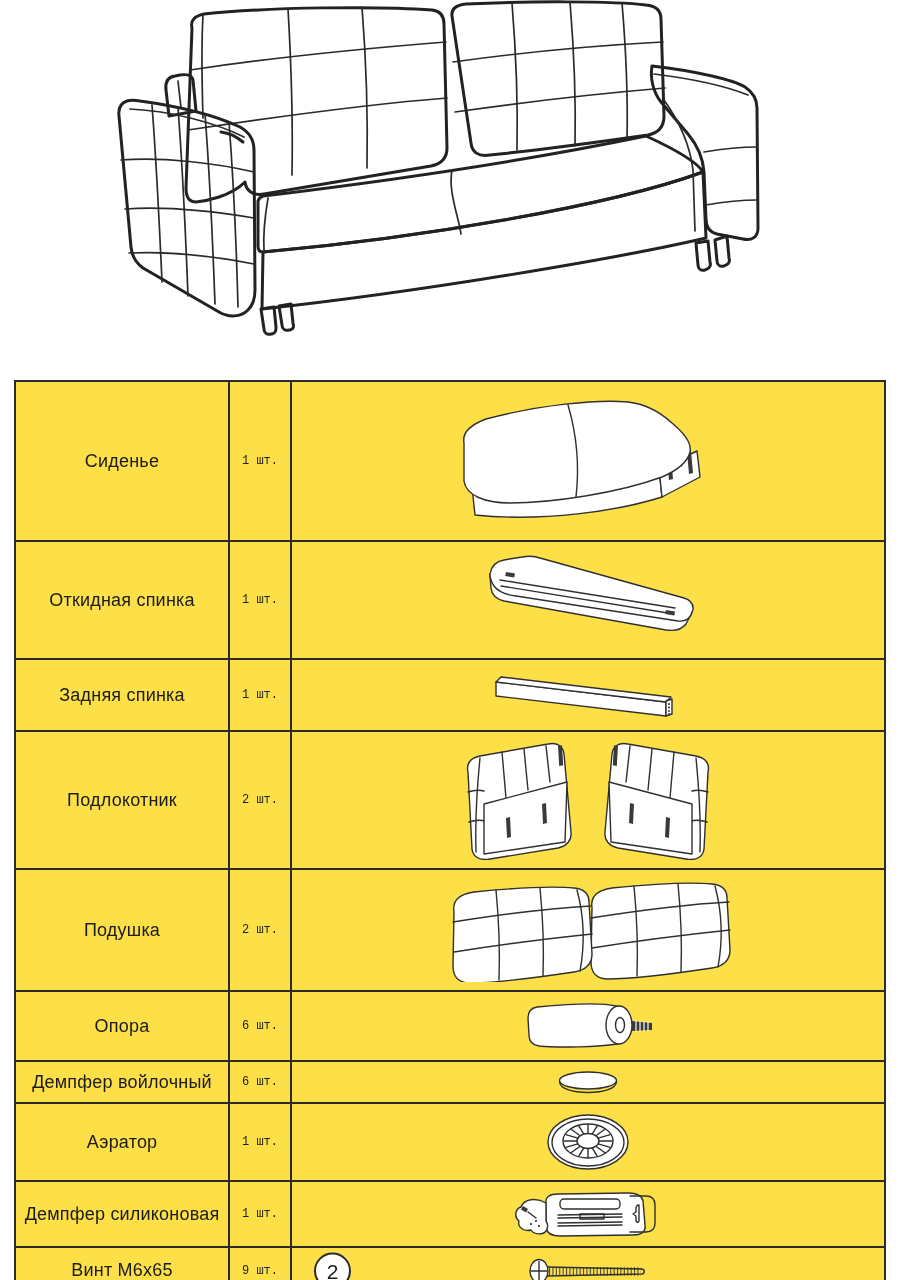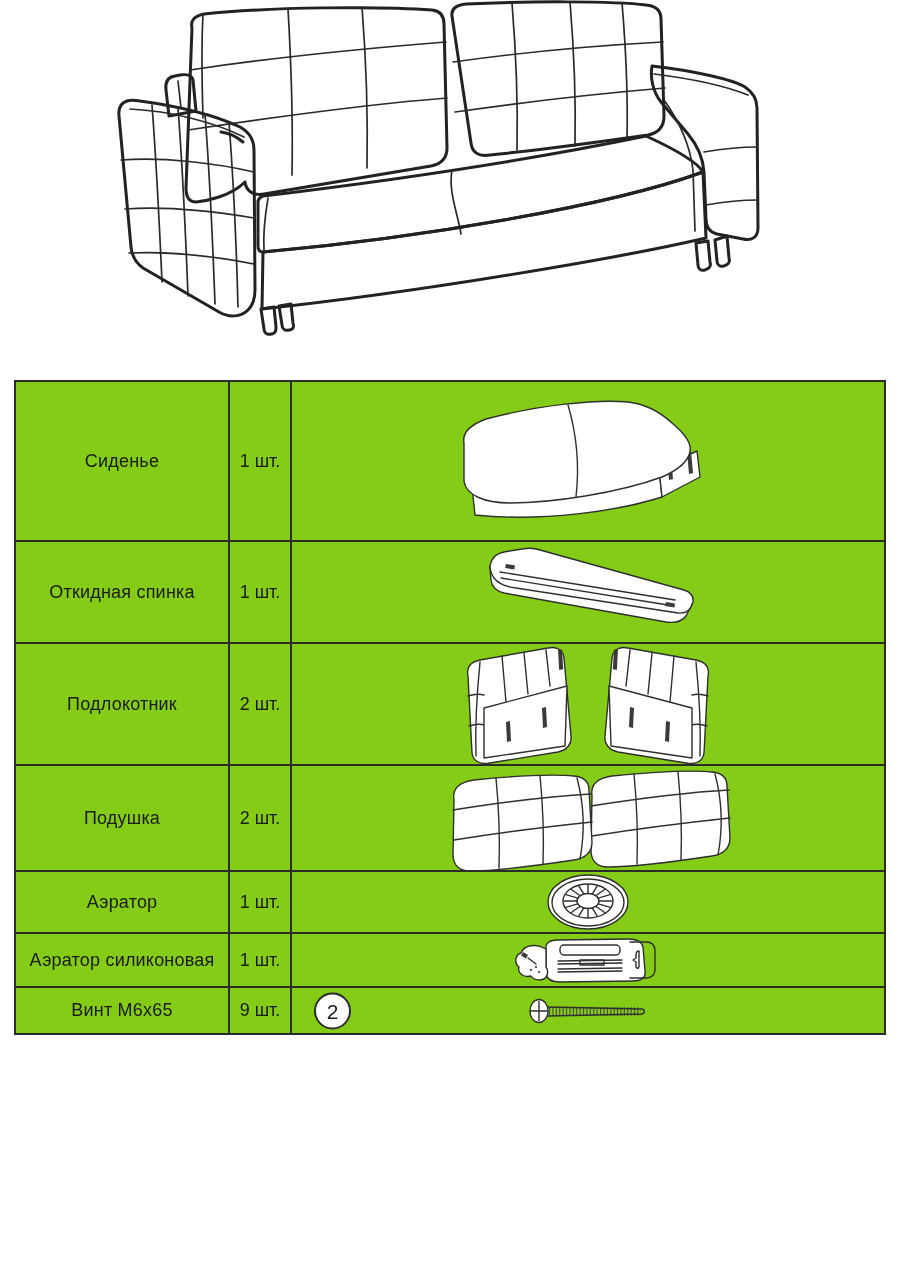--- a/index.html
+++ b/index.html
@@ -7,25 +7,25 @@
     width:900px;height:1280px;position:relative;overflow:hidden;
     font-family:"Liberation Sans","DejaVu Sans",sans-serif;color:#1b1b1b;
     -webkit-font-smoothing:antialiased;
   }
   .hero{position:absolute;left:100px;top:0;width:690px;height:356px;}
   table.parts{
     position:absolute;left:14px;top:380px;width:872px;
     border-collapse:collapse;table-layout:fixed;
   }
   table.parts td{
-    border:2px solid #2b2b2b;padding:0;vertical-align:middle;
-    background:#84cc16;
+    border:2px solid #2b2b2b;padding:8px;vertical-align:middle;
+    background:#fde047;
   }
   td.name{ text-align:center;font-size:18px;letter-spacing:.2px; }
-  td.qty{ text-align:center;font-size:18px; }
+  td.qty{ text-align:center;font-size:12px;font-family:Liberation Mono, monospace; }
   td.img{ position:relative;text-align:center; }
   td.img svg{ display:inline-block;vertical-align:middle; }
   .badge{
     position:absolute;left:22px;top:50%;transform:translateY(-50%);
     width:33px;height:33px;border:2px solid #2b2b2b;border-radius:50%;
     display:flex;align-items:center;justify-content:center;
     font-size:21px;line-height:1;background:#fff;
   }
   .ln{fill:none;stroke:#222;stroke-width:3;stroke-linecap:round;stroke-linejoin:round;}
   .q{fill:none;stroke:#2a2a2a;stroke-width:1.7;stroke-linecap:round;stroke-linejoin:round;}
@@ -119,20 +119,35 @@
         <path class="pw" d="M20 26 L21 38 Q22 48 34 51 L196 80 Q210 82 216 74 L222 62 L20 24 Z"></path>
         <path class="pw" d="M20 24 Q22 12 34 10 L52 7 Q62 5 70 8 L214 48 Q224 51 223 60 L222 62 Q220 72 208 71 L46 46 Q30 44 24 36 Q20 30 20 24 Z"></path>
         <path class="p" d="M30 30 L205 58"></path>
         <path class="p" d="M31 36 L204 64"></path>
         <path class="dk" d="M36 22 l9 1.5 l-0.8 4 l-9 -1.5 Z"></path>
         <path class="dk" d="M196 60 l9 1.5 l-0.8 4 l-9 -1.5 Z"></path>
       </svg>
     </td>
   </tr>
 
+  <tr style="height:67px">
+    <td class="name">Задняя спинка</td>
+    <td class="qty">1 шт.</td>
+    <td class="img">
+      <svg width="200" height="54" viewBox="0 0 200 54">
+        <path class="pw" d="M8 14 L178 34 L178 48 L8 28 Z"></path>
+        <path class="pw" d="M8 14 L13 9 L183 29 L178 34 Z"></path>
+        <path class="pw" d="M178 33 L184 31 L184 46 L178 48 Z"></path>
+        <circle cx="181" cy="36" r="1" fill="#333"></circle>
+            <circle cx="181" cy="39.5" r="1" fill="#333"></circle>
+        <circle cx="181" cy="43" r="1" fill="#333"></circle>
+            <circle cx="181" cy="46" r="1" fill="#333"></circle>
+      </svg>
+    </td>
+  </tr>
 
   <tr style="height:112px">
     <td class="name">Подлокотник</td>
     <td class="qty">2 шт.</td>
     <td class="img">
       <svg width="268" height="120" viewBox="0 0 268 120">
         <g>
           <path class="pw" d="M14 32 C12 24 16 18 26 16 L94 4 C103 2 109 6 110 14 L117 92 C118 100 113 106 104 108 L36 119 C26 121 19 117 18 109 Z"></path>
           <path class="p" d="M26 18 C23 48 21 80 22 112"></path>
           <path class="p" d="M14 52 C20 50 26 50 30 51"></path>
@@ -180,38 +195,64 @@
           <path class="p" d="M52 4 C55 35 56 65 55 94"></path>
           <path class="p" d="M96 2 C99 32 100 62 99 90"></path>
           <path class="p" d="M9 36 C60 28 110 22 147 20"></path>
           <path class="p" d="M10 66 C60 58 110 52 148 48"></path>
           <path class="p" d="M133 4 C140 30 141 58 136 85"></path>
         </g>
       </svg>
     </td>
   </tr>
 
-
+  <tr style="height:60px">
+    <td class="name">Опора</td>
+    <td class="qty">6 шт.</td>
+    <td class="img">
+      <svg width="138" height="52" viewBox="0 0 138 52">
+        <path class="pw" d="M18 7 C60 3 85 3 97 6 C106 8 112 16 112 26 C112 36 107 43 98 44 C80 47 40 48 20 46 C13 45 10 41 10 35 L9 18 C9 12 12 8 18 7 Z"></path>
+        <ellipse class="pw" cx="100" cy="25" rx="13" ry="19"></ellipse>
+        <ellipse class="p" cx="101" cy="25" rx="4.5" ry="7.5"></ellipse>
+        <path class="dk" d="M113 21 L133 23 L133 30 L113 31 Z"></path>
+        <line x1="117" y1="20.5" x2="117" y2="31.5" stroke="#fff" stroke-width="1.2"></line>
+        <line x1="121" y1="20.5" x2="121" y2="31.5" stroke="#fff" stroke-width="1.2"></line>
+        <line x1="125" y1="21" x2="125" y2="31" stroke="#fff" stroke-width="1.2"></line>
+        <line x1="129" y1="21" x2="129" y2="31" stroke="#fff" stroke-width="1.2"></line>
+      </svg>
+    </td>
+  </tr>
+
+  <tr style="height:40px">
+    <td class="name">Демпфер войлочный</td>
+    <td class="qty">6 шт.</td>
+    <td class="img">
+      <svg width="64" height="24" viewBox="0 0 64 24">
+        <ellipse class="pw" cx="32" cy="10.5" rx="28.5" ry="8.5"></ellipse>
+        <path class="p" d="M3.5 12 C4 18.5 16 22.5 32 22.5 C48 22.5 60 18.5 60.5 12"></path>
+      </svg>
+    </td>
+  </tr>
 
   <tr style="height:62px">
     <td class="name">Аэратор</td>
     <td class="qty">1 шт.</td>
     <td class="img">
       <svg width="86" height="60" viewBox="0 0 86 60">
         <ellipse class="pw" cx="43" cy="30" rx="40" ry="27"></ellipse>
         <ellipse class="p" cx="43" cy="30.5" rx="36" ry="23.5"></ellipse>
         <ellipse class="p" cx="43" cy="29" rx="25" ry="17"></ellipse>
         <ellipse class="p" cx="43" cy="29" rx="11" ry="7.5"></ellipse>
         <path class="p" stroke-width="1.1" d="M54 29 L67 29 M53.2 31.9 L65.2 35.3 M50.8 34.3 L60 40.7 M47.2 35.9 L52.2 44.2 M43 36.5 L43 45.5 M38.8 35.9 L33.8 44.2 M35.2 34.3 L26 40.7 M32.8 31.9 L20.8 35.3 M32 29 L19 29 M32.8 26.1 L20.8 22.7 M35.2 23.7 L26 17.3 M38.8 22.1 L33.8 13.8 M43 21.5 L43 12.5 M47.2 22.1 L52.2 13.8 M50.8 23.7 L60 17.3 M53.2 26.1 L65.2 22.7"></path>
       </svg>
     </td>
   </tr>
 
   <tr style="height:54px">
-    <td class="name">Аэратор силиконовая</td>
+    <td class="name">Демпфер силиконовая</td>
     <td class="qty">1 шт.</td>
     <td class="img">
       <svg width="152" height="48" viewBox="0 0 152 48">
         <path class="pw" d="M34 13 C33 7 38 4 46 4 L116 3 C126 3 130 6 131 11 L133 35 C134 42 129 45 121 45 L48 46 C39 46 35 43 34 38 Z"></path>
         <path class="p" d="M118 6 L134 6 Q143 6 143 15 L143 33 Q143 42 134 42 L118 42"></path>
         <path class="pw" d="M127 15 C124 15 124 17 124 19 L124 22 L121 24 L124 26 L124 30 C124 33 127 33 127 30 Z"></path>
         <rect class="p" x="48" y="9" width="60" height="10" rx="4"></rect>
         <path class="p" d="M46 25 L110 24 M46 28 L110 27 M46 33 L110 32 M46 36 L110 35"></path>
         <rect class="p" x="68" y="24" width="24" height="5"></rect>
         <path class="pw" d="M34 13 C24 7 12 9 9 17 C3 19 2 27 7 31 C5 37 12 42 19 40 C22 45 31 45 34 41 C36 38 36 34 34 31 Z"></path>

